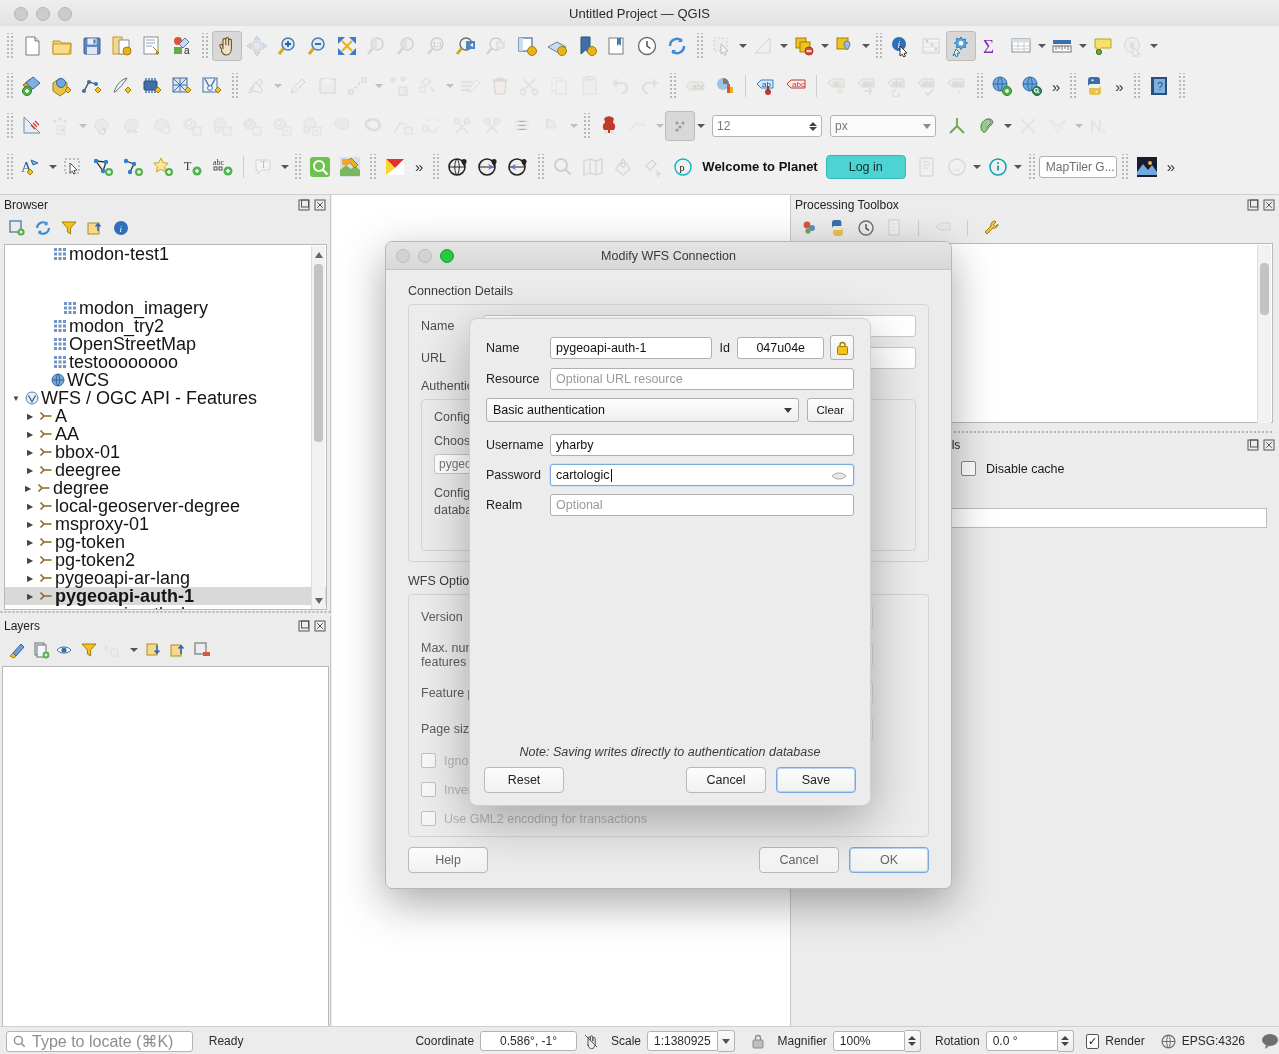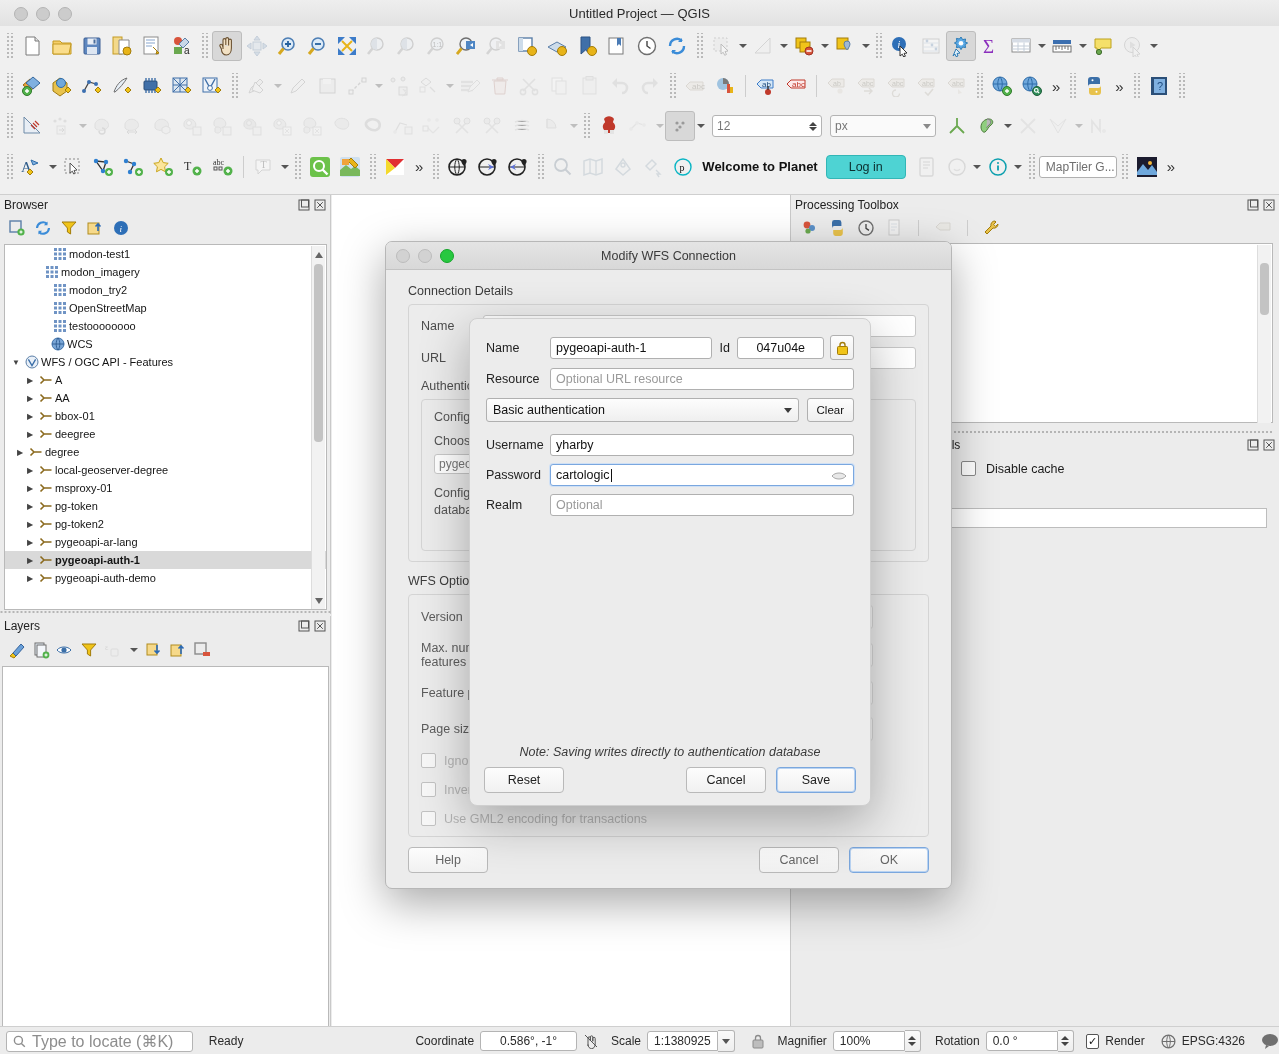--- a/index.html
+++ b/index.html
@@ -69,21 +69,21 @@
     background:#ececec;}
   .panel-title .ttl{flex:1;}
   .pbtns{display:flex;gap:4px;}
   .pbtn{width:12px;height:12px;color:#555;font-size:11px;line-height:11px;}
 
   .browser{position:absolute;left:0;top:195px;width:331px;height:419px;background:#ececec;
     border-right:1px solid #c9c9c9;box-sizing:border-box;}
   .btoolbar{height:26px;display:flex;align-items:center;gap:8px;padding:0 8px;}
   .tree{position:absolute;left:4px;top:49px;width:323px;height:366px;background:#fff;
     border:1px solid #b9b9b9;box-sizing:border-box;overflow:hidden;}
-  .trow{height:18px;display:flex;align-items:center;font-size:11px;color:#141414;padding-left:4px;}
+  .trow{height:18px;display:flex;align-items:center;font-size:18px;color:#141414;padding-left:4px;}
   .trow.sel{background:#d9d9d9;font-weight:bold;}
   .tarrow{width:14px;text-align:center;color:#444;font-size:8px;flex:none;}
   .tarrow.open:after{content:"▼";}
   .tarrow.closed:after{content:"▶";}
   .tico{width:18px;display:flex;justify-content:center;flex:none;}
   .vsb{position:absolute;right:1px;top:1px;width:13px;height:364px;background:#f2f2f2;
     border-left:1px solid #ddd;}
   .vsb .thumb{position:absolute;left:2px;top:18px;width:9px;height:178px;background:#c3c3c3;border-radius:4px;}
   .vsb .up,.vsb .dn{position:absolute;left:3px;width:0;height:0;border-left:4px solid transparent;border-right:4px solid transparent;}
   .vsb .up{top:6px;border-bottom:6px solid #666;}
@@ -1129,21 +1129,21 @@
                   <rect x="5.5" y="5.5" width="3" height="3"></rect>
                   <rect x="10" y="5.5" width="3" height="3"></rect>
                   <rect x="1" y="10" width="3" height="3"></rect>
                   <rect x="5.5" y="10" width="3" height="3"></rect>
                   <rect x="10" y="10" width="3" height="3"></rect>
                 </g>
               </svg>
             </span>
             <span>modon-test1</span>
           </div>
-          <div class="trow" style="padding-left: 24px;">
+          <div class="trow" style="padding-left: 42px; margin-top: 36px;">
             <span class="tarrow"></span>
             <span class="tico">
               <svg width="14" height="14" viewBox="0 0 14 14">
                 <g fill="#6f93c4">
                   <rect x="1" y="1" width="3" height="3"></rect>
                   <rect x="5.5" y="1" width="3" height="3"></rect>
                   <rect x="10" y="1" width="3" height="3"></rect>
                   <rect x="1" y="5.5" width="3" height="3"></rect>
                   <rect x="5.5" y="5.5" width="3" height="3"></rect>
                   <rect x="10" y="5.5" width="3" height="3"></rect>
@@ -1261,21 +1261,21 @@
           </div>
           <div class="trow" style="padding-left: 18px;">
             <span class="tarrow closed"></span>
             <span class="tico">
               <svg width="14" height="14" viewBox="0 0 14 14">
                 <path d="M12.5 7H5M5 7L1.5 3.5M5 7l-3.5 3.5" fill="none" stroke="#8b6a1e" stroke-width="1.6"></path>
               </svg>
             </span>
             <span>deegree</span>
           </div>
-          <div class="trow" style="padding-left: 8px;">
+          <div class="trow" style="padding-left: 16px;">
             <span class="tarrow closed"></span>
             <span class="tico">
               <svg width="14" height="14" viewBox="0 0 14 14">
                 <path d="M12.5 7H5M5 7L1.5 3.5M5 7l-3.5 3.5" fill="none" stroke="#8b6a1e" stroke-width="1.6"></path>
               </svg>
             </span>
             <span>degree</span>
           </div>
           <div class="trow" style="padding-left: 18px;">
             <span class="tarrow closed"></span>

